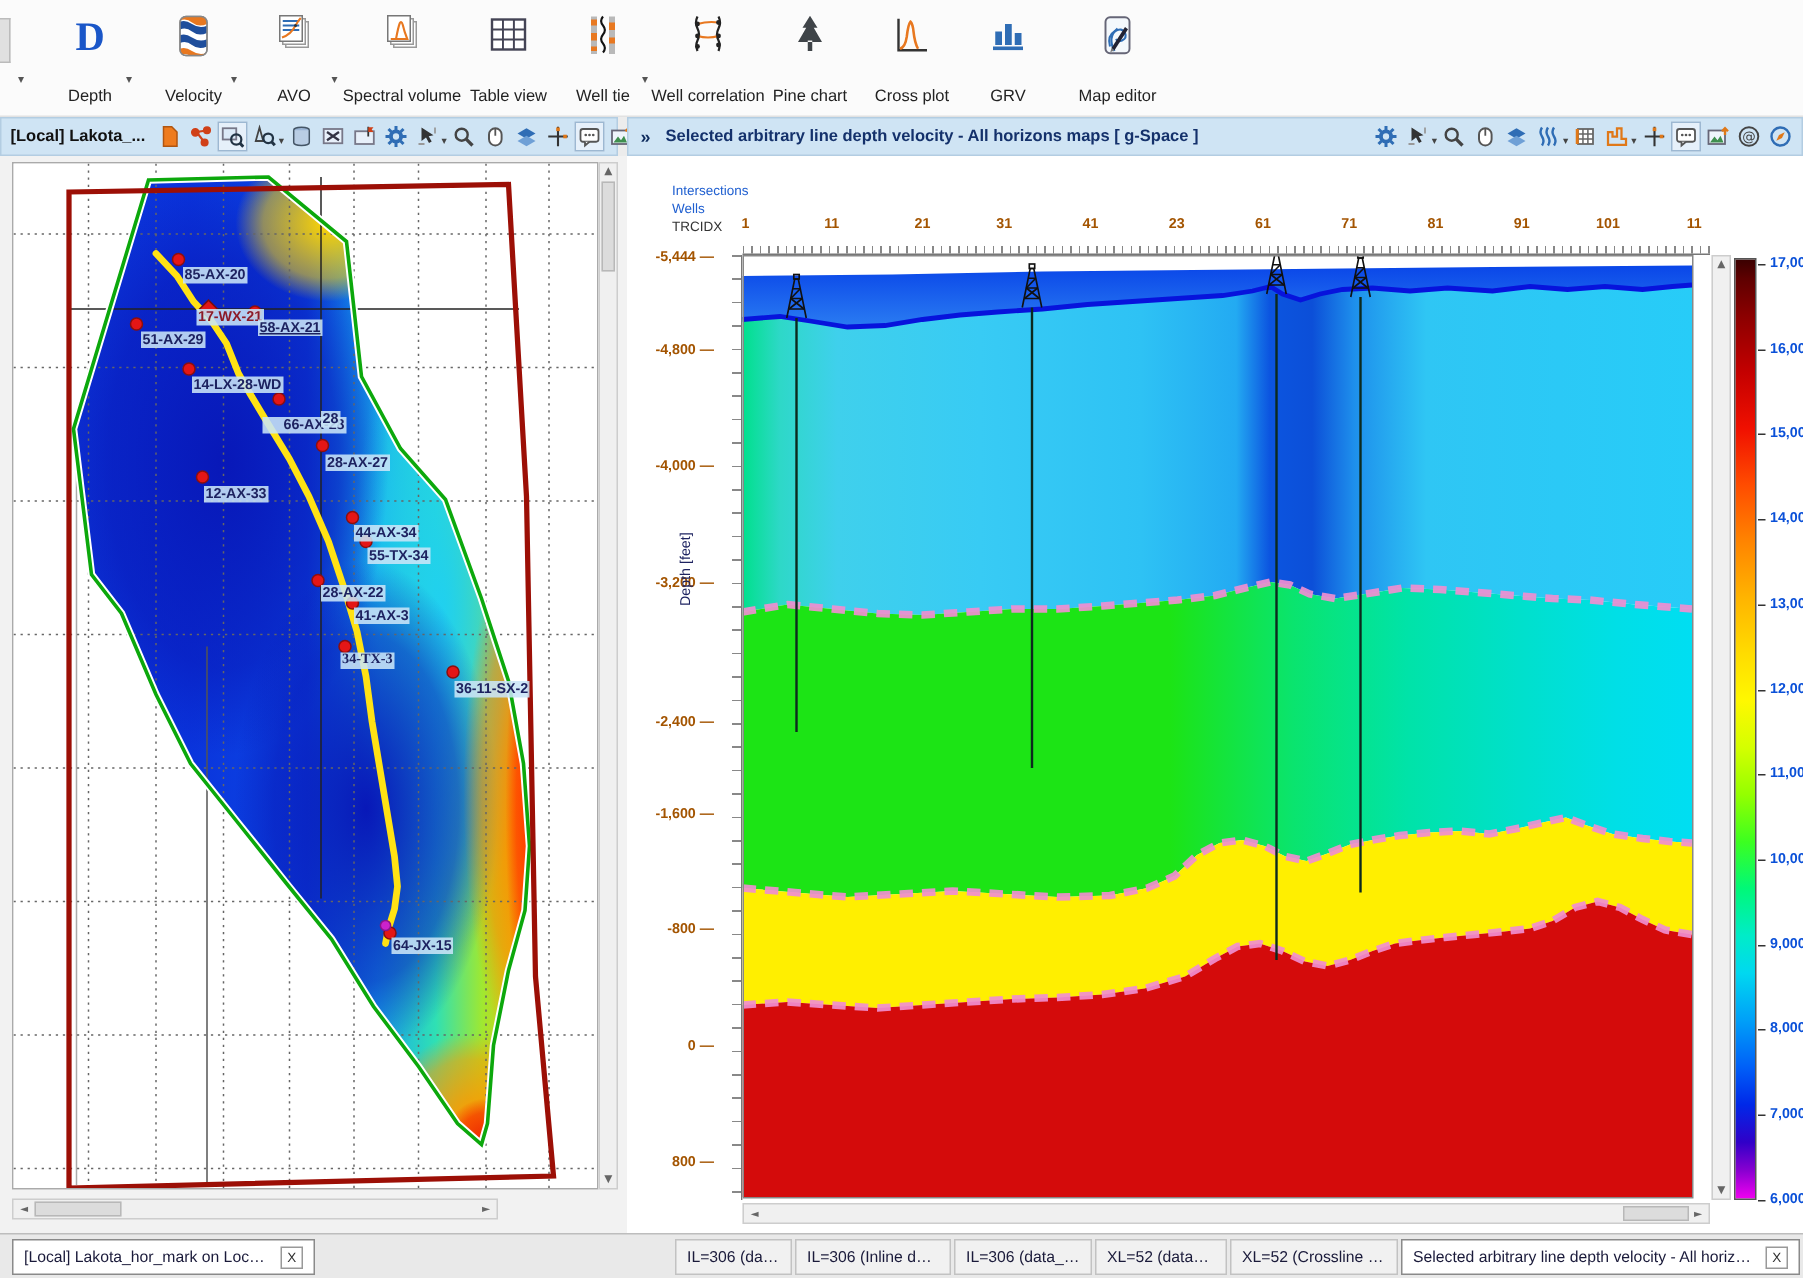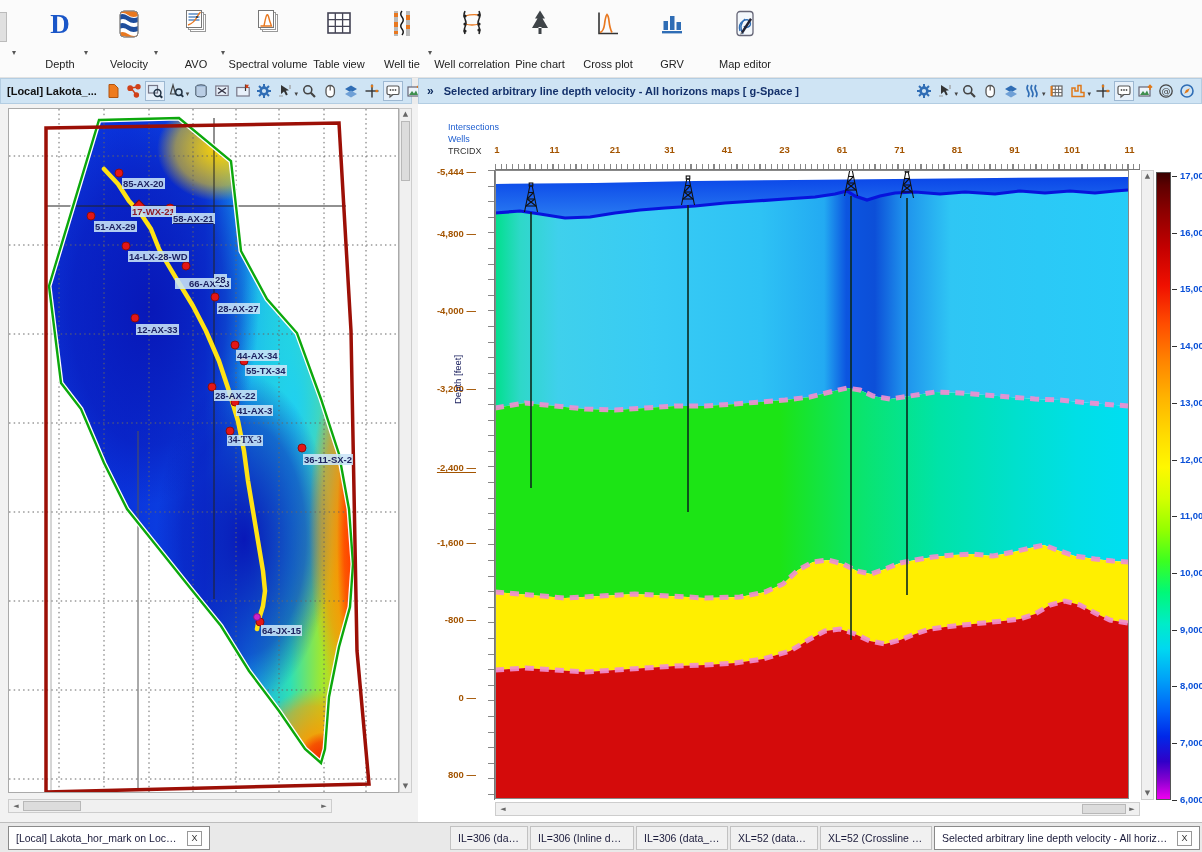--- a/index.html
+++ b/index.html
@@ -639,21 +639,21 @@
         <div class="trace-tick" style="left: 711.5px; top: 40px;">11</div>
       </div>
     <div class="top-ruler"></div>
 
     <div class="depth-ruler"></div>
     <div id="depth-ticks">
         <div class="depth-tick" style="left: 0px; top: 62px;">-5,444 —</div>
         <div class="depth-tick" style="left: 0px; top: 124px;">-4,800 —</div>
         <div class="depth-tick" style="left: 0px; top: 201px;">-4,000 —</div>
         <div class="depth-tick" style="left: 0px; top: 279px;">-3,200 —</div>
-        <div class="depth-tick" style="left: 0px; top: 358px; text-decoration: underline;">-2,400 —</div>
+        <div class="depth-tick" style="left: 0px; top: 372px;">-2,400 —</div>
         <div class="depth-tick" style="left: 0px; top: 433px;">-1,600 —</div>
         <div class="depth-tick" style="left: 0px; top: 510px;">-800 —</div>
         <div class="depth-tick" style="left: 0px; top: 588px;">0 —</div>
         <div class="depth-tick" style="left: 0px; top: 665px;">800 —</div>
       </div>
     <div class="depth-axis-label">Depth [feet]</div>
 
     <div id="section-svg-holder" style="position:absolute;left:77px;top:66px;width:645px;height:630px;">
         <svg width="645" height="630" viewBox="0 0 645 630">
           <defs>

